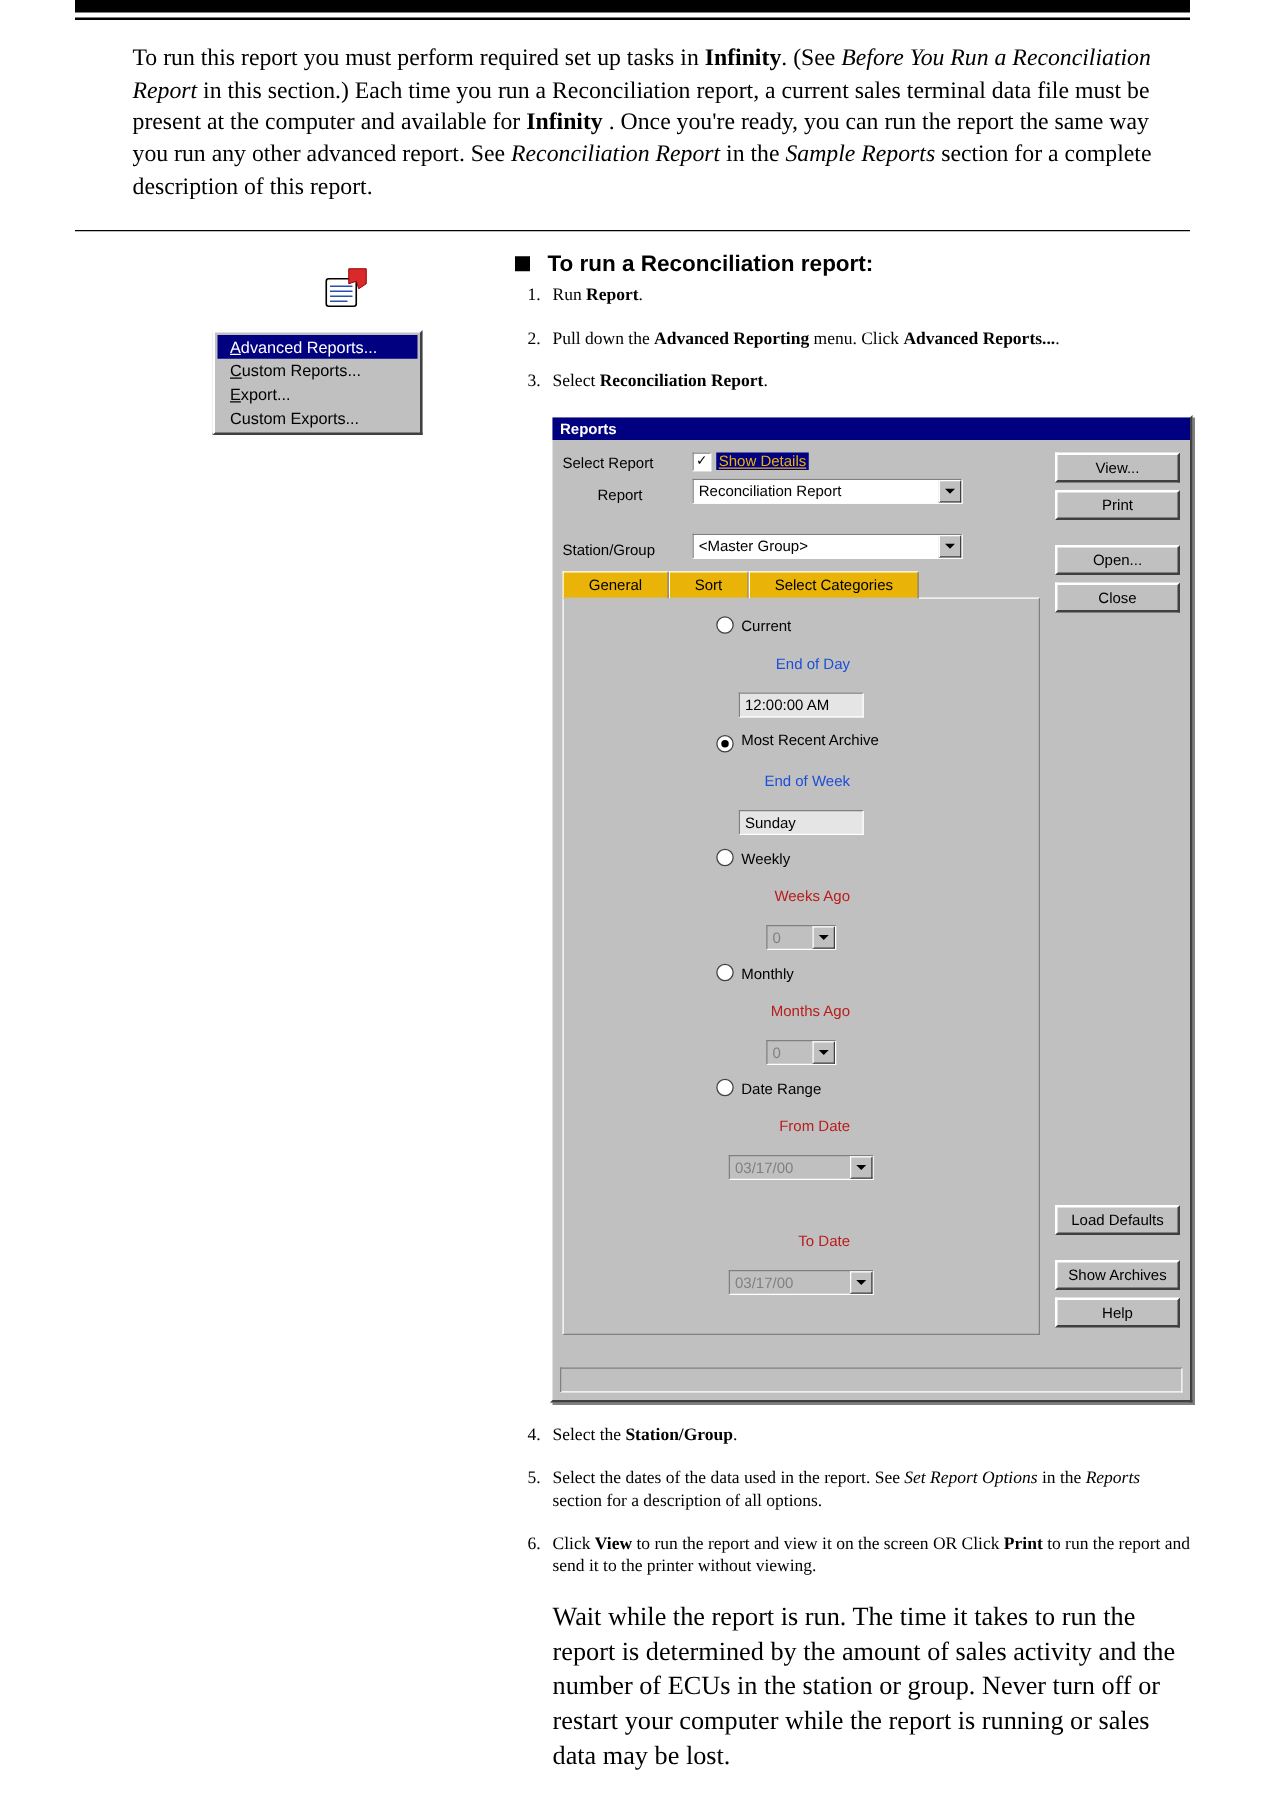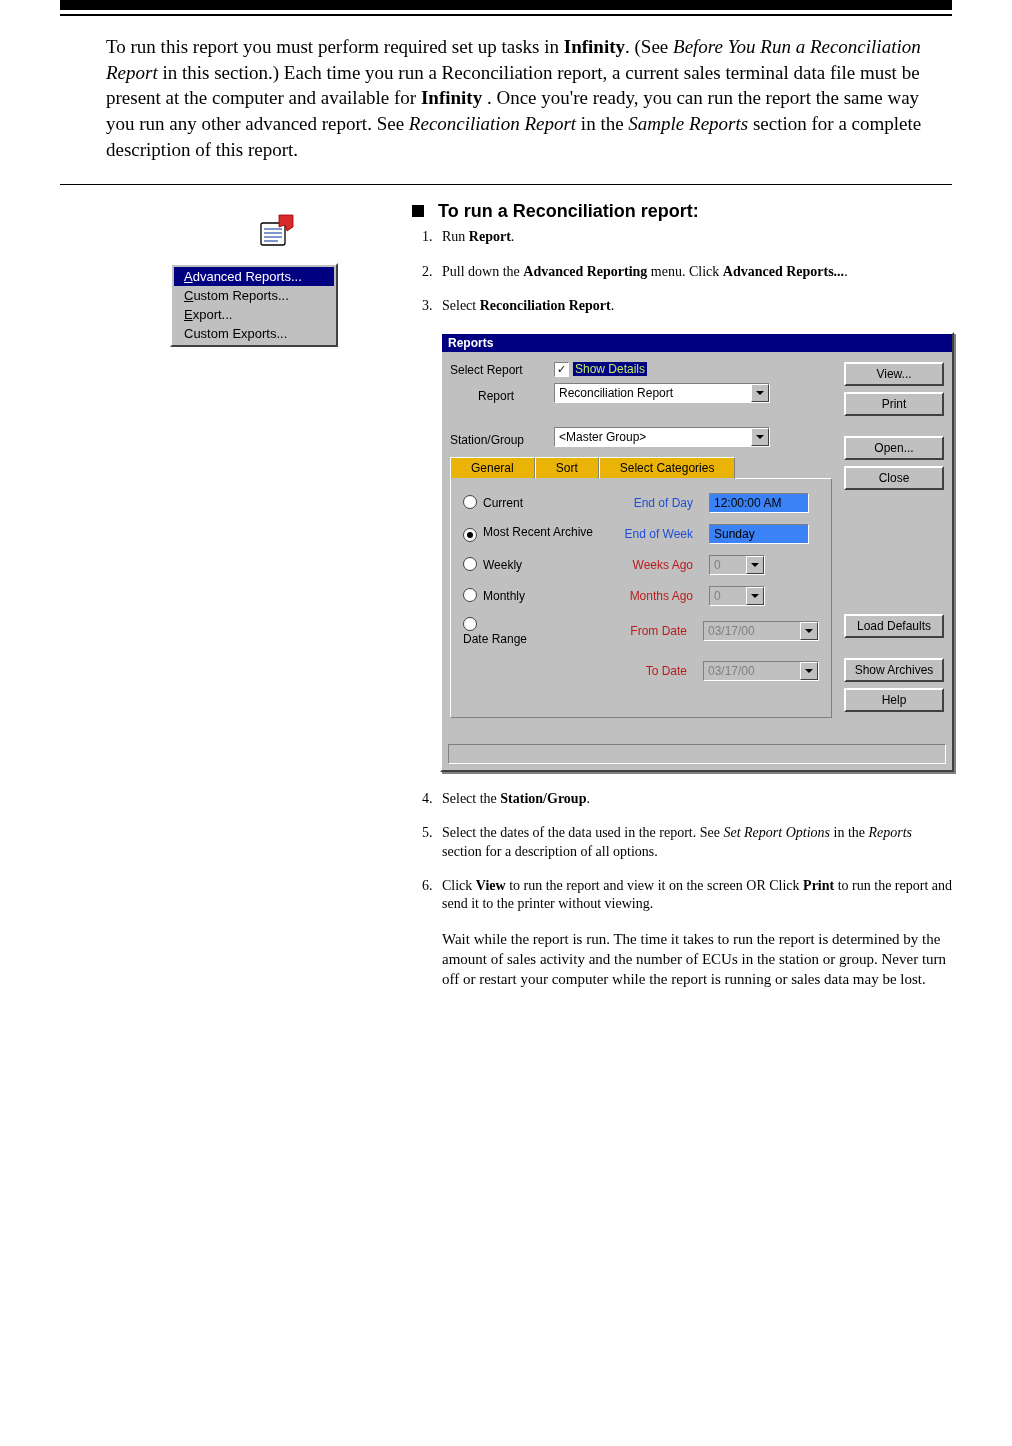--- a/index.html
+++ b/index.html
@@ -131,21 +131,21 @@
   .dlg-left { flex: 1; }
   .dlg-right { width: 100px; display: flex; flex-direction: column; }
   .form-row { display: flex; align-items: flex-end; margin-bottom: 6px; gap: 8px; }
   .form-label { width: 92px; text-align: left; padding-right: 4px; font-size: 12px; }
   .form-label.center { text-align: center; }
   .chk {
     font-size: 12px;
     background: #c0c0c0;
     padding: 0 3px;
   }
-  .chk.sel { background: #000080; color: #bef264; padding: 0 2px; }
+  .chk.sel { background: #000080; color: #eab308; padding: 0 2px; text-decoration: underline; }
   .combo {
     background: #fff;
     border: 1px solid;
     border-color: #808080 #fff #fff #808080;
     height: 18px;
     display: flex;
     align-items: center;
     padding: 0 0 0 4px;
     font-size: 12px;
     flex: 1;
@@ -164,21 +164,21 @@
   }
   .dd-btn::after {
     content: "";
     border-left: 4px solid transparent;
     border-right: 4px solid transparent;
     border-top: 4px solid #000;
   }
   .disabled-combo { background: #c0c0c0; }
   .disabled-combo .combo-text { color: #808080; }
   .enabled-input {
-    background: #3b82f6;
+    background: #e5e5e5;
     border: 1px solid;
     border-color: #808080 #fff #fff #808080;
     height: 18px;
     padding: 0 4px;
     font-size: 12px;
     display: flex;
     align-items: center;
   }
   .tabs-row { display: flex; margin-top: 10px; }
   .tab {
@@ -198,20 +198,21 @@
     border-color: #fff #808080 #808080 #fff;
     padding: 14px 12px 20px 12px;
     margin-top: -1px;
     min-height: 180px;
   }
   .radio-row {
     display: flex;
     align-items: center;
     margin-bottom: 11px;
     gap: 16px;
+    flex-direction: column;
   }
   .radio {
     width: 12px; height: 12px;
     border-radius: 50%;
     border: 1px solid #404040;
     background: #fff;
     display: inline-flex;
     align-items: center;
     justify-content: center;
     margin-right: 6px;
@@ -240,21 +241,21 @@
   .btn-spacer { height: 14px; }
   .statusbar {
     border: 1px solid;
     border-color: #808080 #fff #fff #808080;
     height: 18px;
     margin: 0 6px 6px 6px;
   }
 
   .note-para {
     margin: 10px 0 0 30px;
-    font-size: 15px;
+    font-size: 21px;
     line-height: 1.32;
   }
   .footer {
     font-family: Arial, Helvetica, sans-serif;
     font-size: 16px;
     margin: 40px 0 0 0;
   }
   .footer b { font-weight: bold; }
 </style>
 </head>

